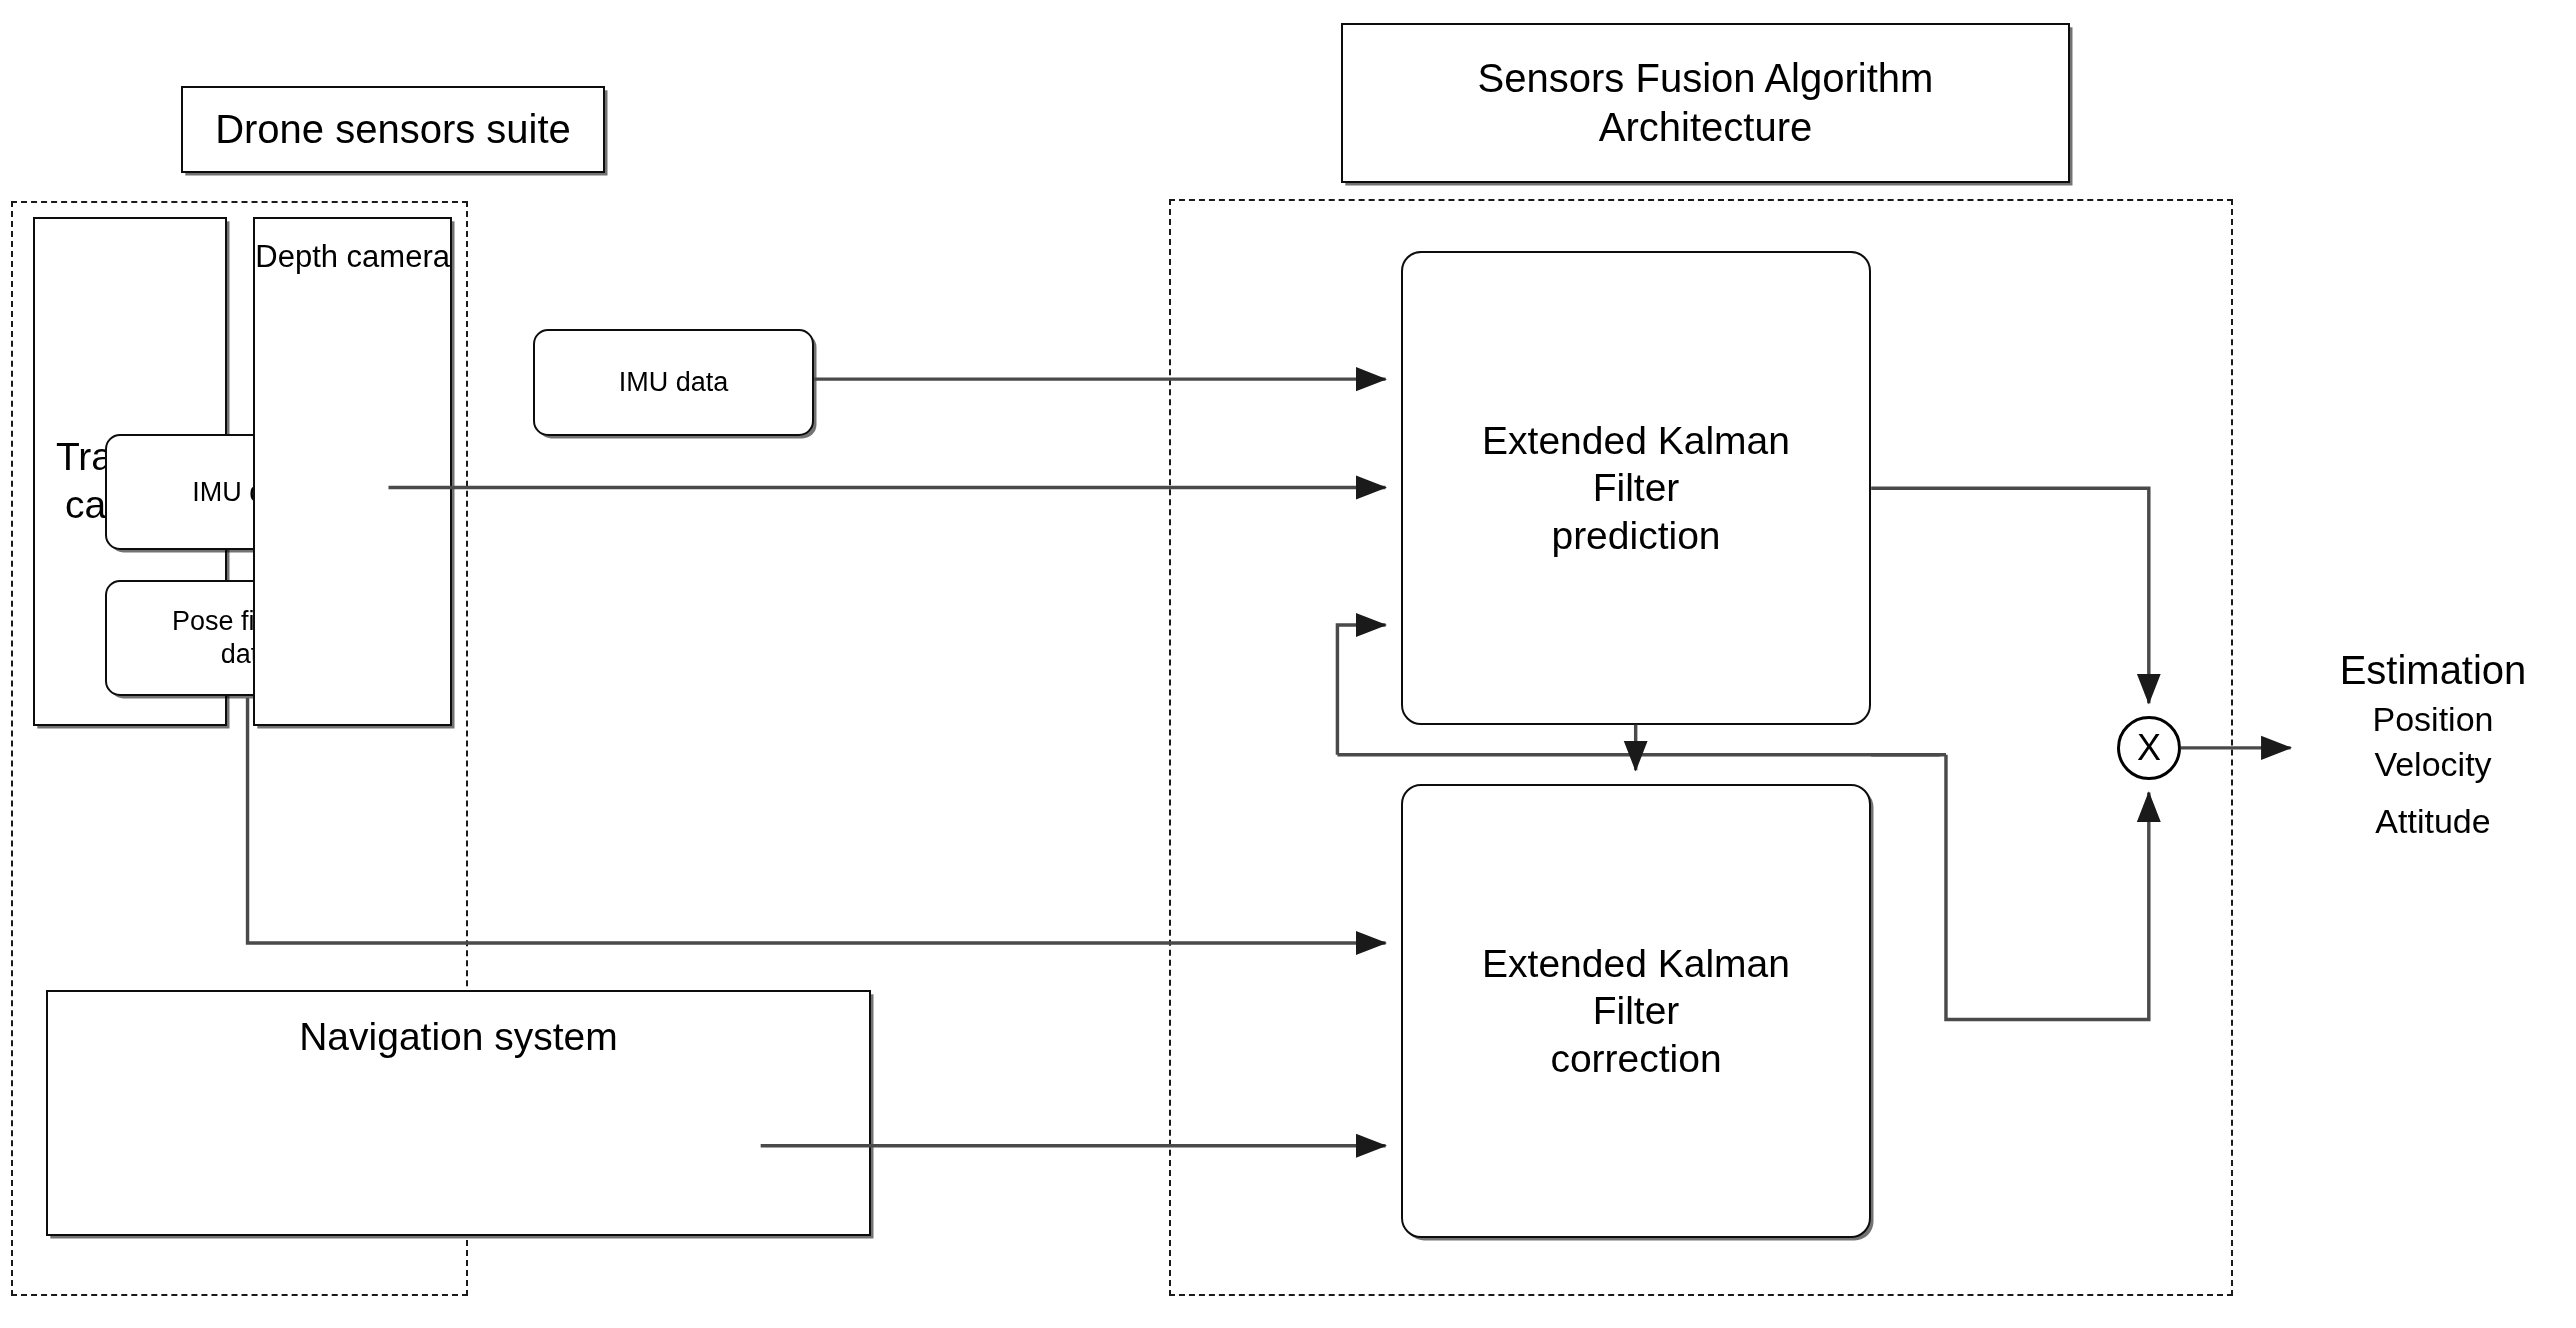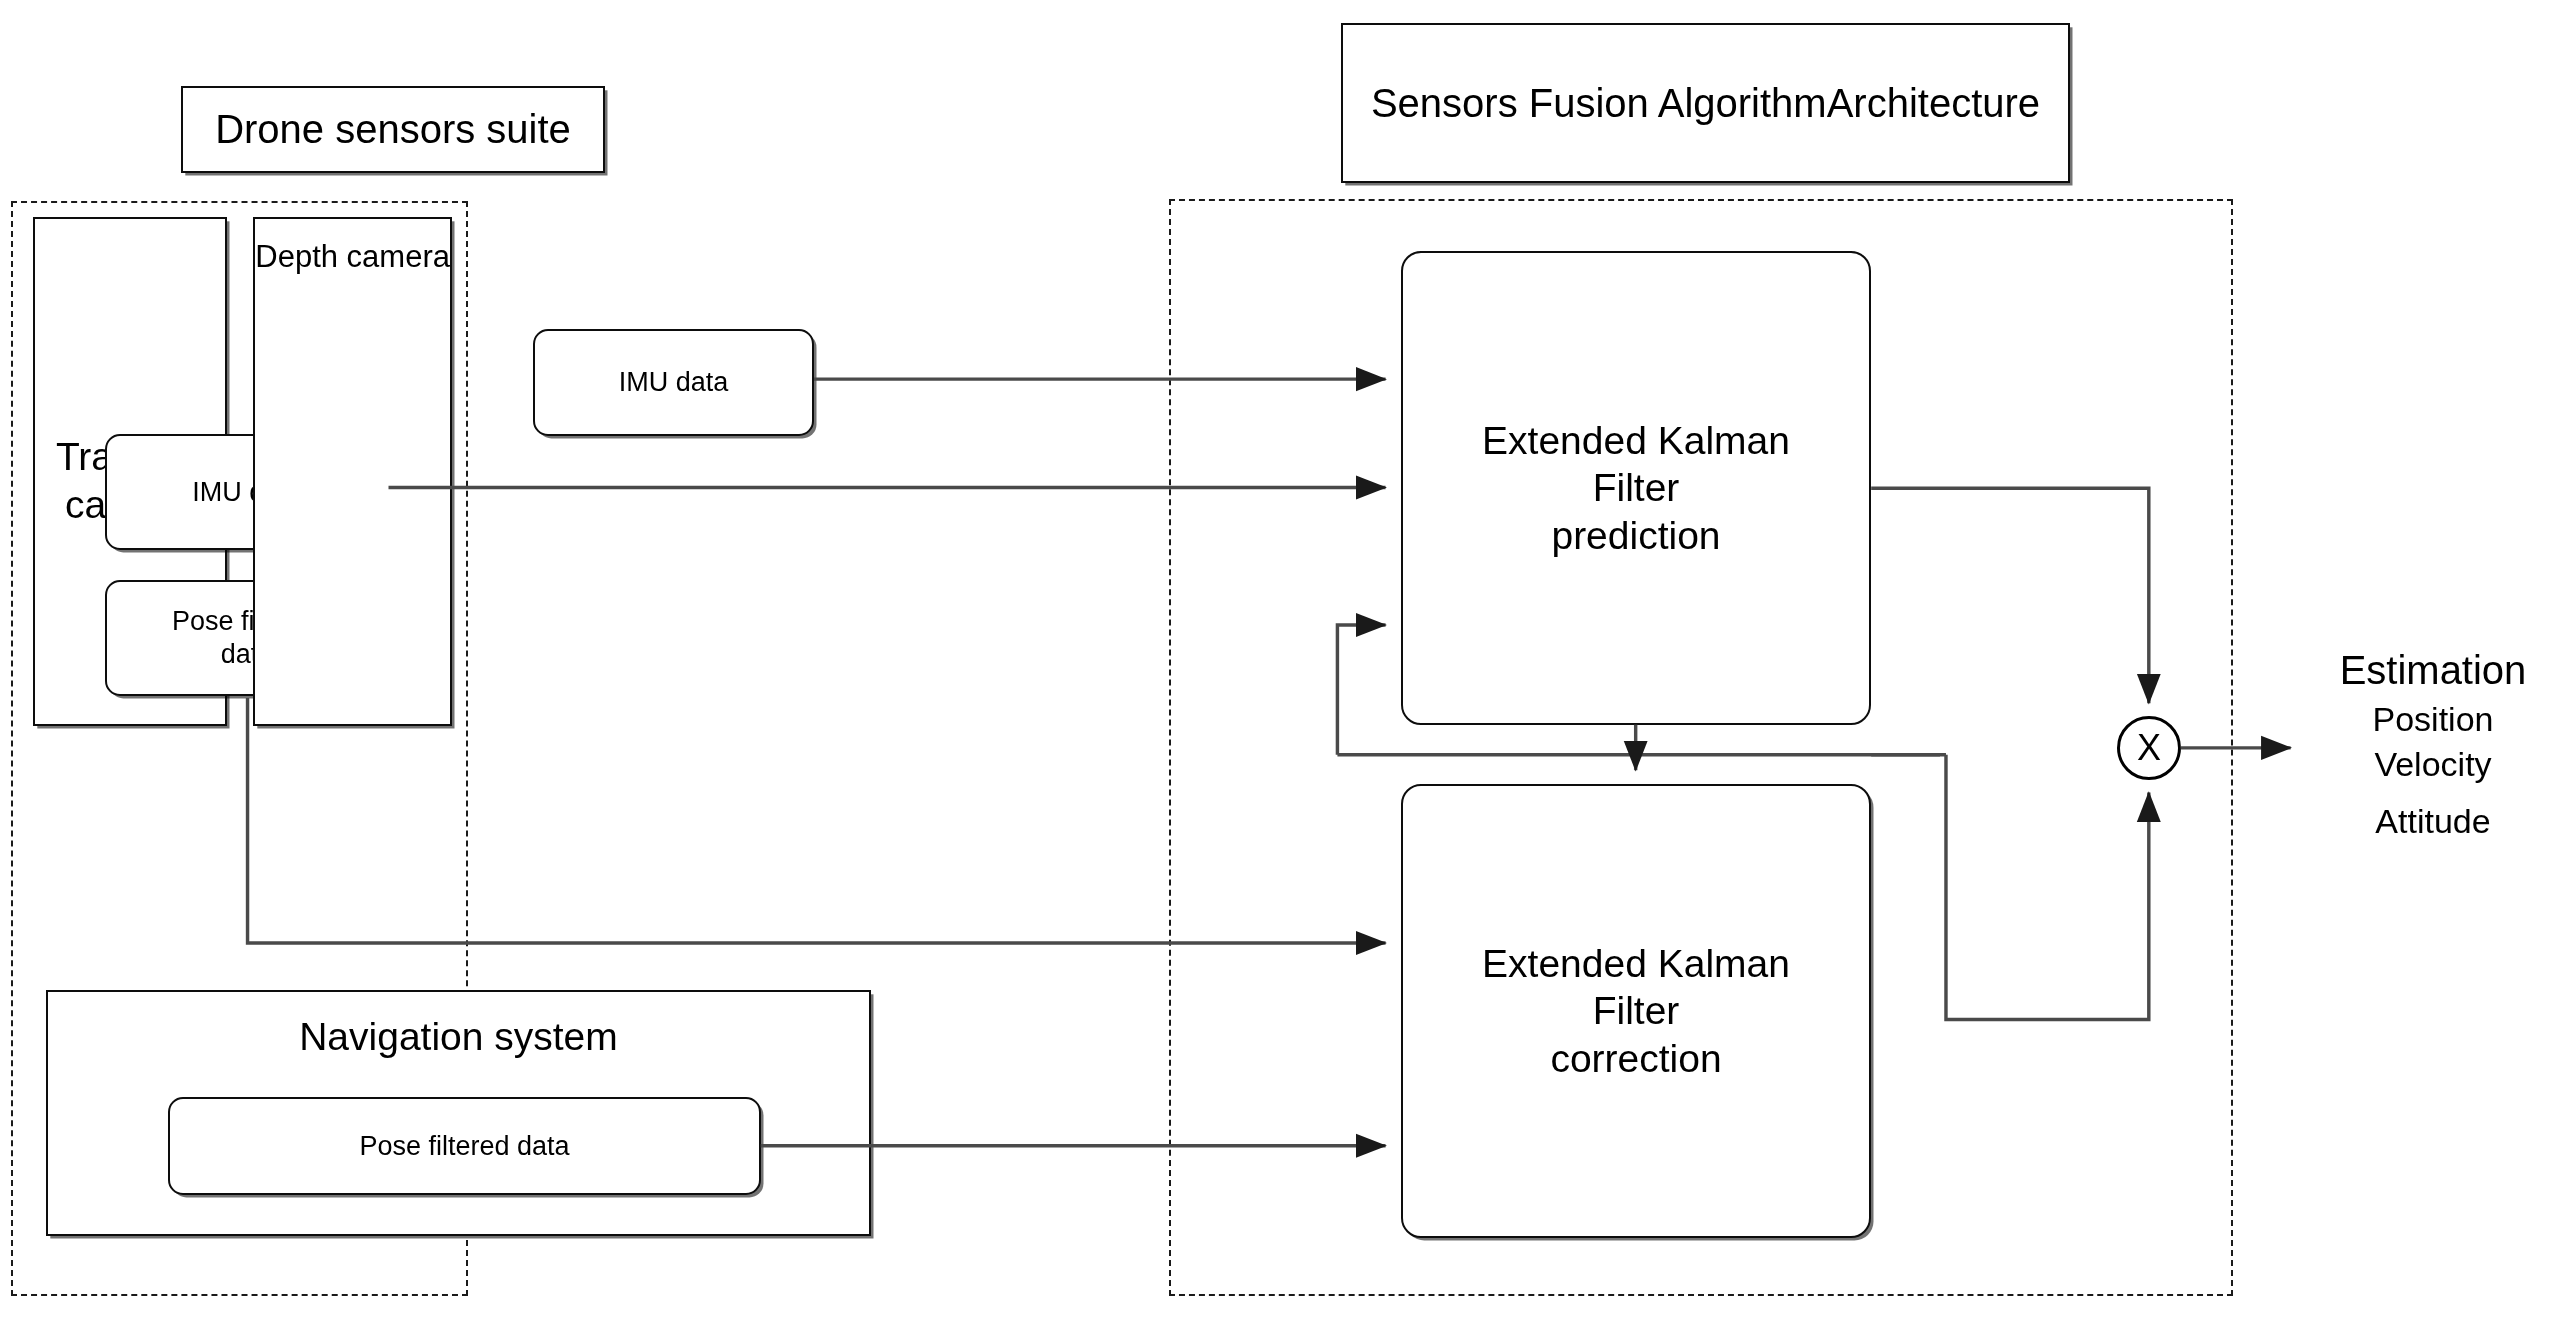--- a/index.html
+++ b/index.html
@@ -80,21 +80,21 @@
 </style>
 </head>
 <body>
 
 <div id="canvas">
 
   <div class="box shadowed title-box" style="left:181px;top:86px;width:424px;height:87px;">
     <span>Drone sensors suite</span>
   </div>
 
-  <div class="box shadowed title-box" style="left:1341px;top:23px;width:729px;height:160px;flex-direction:row;align-items:center;">
+  <div class="box shadowed title-box" style="left:1341px;top:23px;width:729px;height:160px;flex-direction:column;align-items:center;">
     <span>Sensors Fusion Algorithm</span>
     <span>Architecture</span>
   </div>
 
   <div class="dashed-panel" style="left:11.2px;top:201px;width:457px;height:1095px;"></div>
 
   <div class="dashed-panel" style="left:1169px;top:199px;width:1064px;height:1097px;"></div>
 
   <div class="box shadowed" style="left:33px;top:217px;width:194px;height:509px;
               align-items:flex-start;justify-content:center;padding-top:19px;
@@ -123,23 +123,20 @@
   <div class="box shadowed small-box" style="left:533px;top:329px;width:281px;height:107px;">
     <span>IMU data</span>
   </div>
 
   <div class="box shadowed" style="left:46px;top:990px;width:825px;height:246px;
               align-items:flex-start;justify-content:center;padding-top:20.6px;
               font-size:39px;">
     <span>Navigation system</span>
   </div>
 
-  <div class="box shadowed small-box" style="left:168px;top:1097px;width:593px;height:98px;">
-    <span>Pose filtered data</span>
-  </div>
 
   <div class="box ekf-box" style="left:1401px;top:251px;width:470px;height:474px;flex-direction:column;">
     <span>Extended Kalman</span>
     <span>Filter</span>
     <span>prediction</span>
   </div>
 
   <div class="box shadowed ekf-box" style="left:1401px;top:784px;width:470px;height:454px;flex-direction:column;">
     <span>Extended Kalman</span>
     <span>Filter</span>

